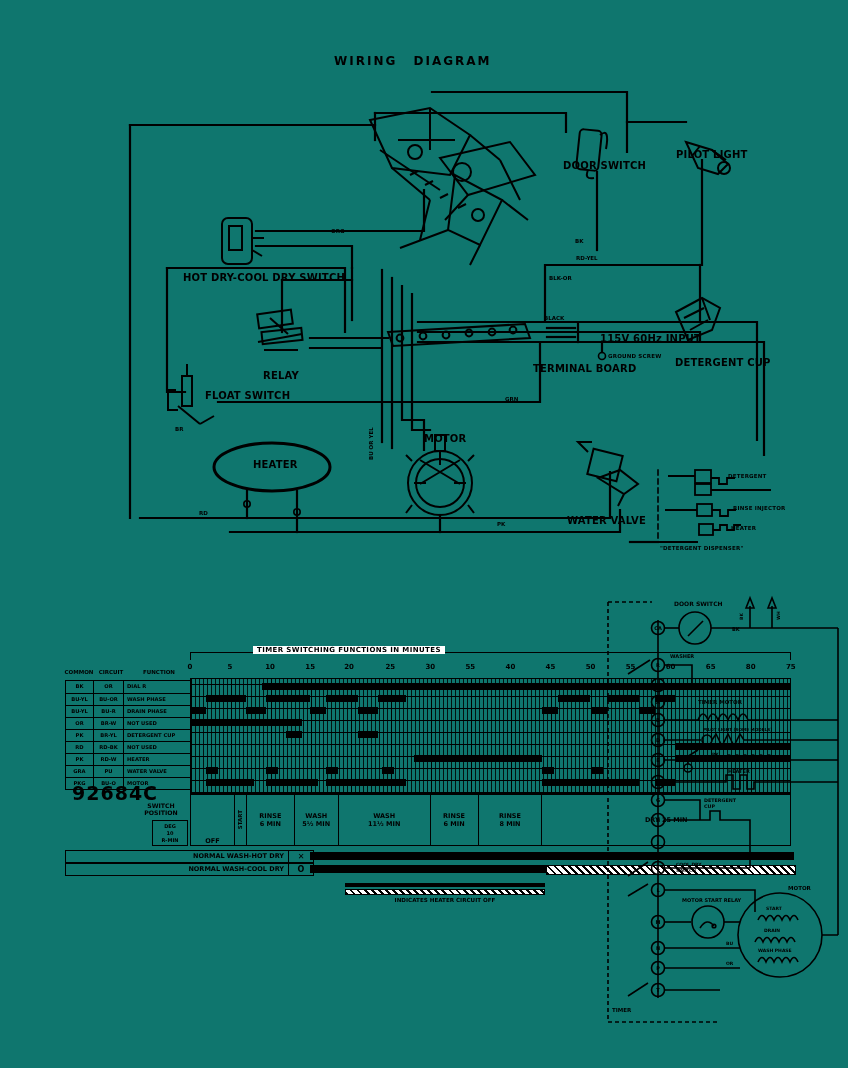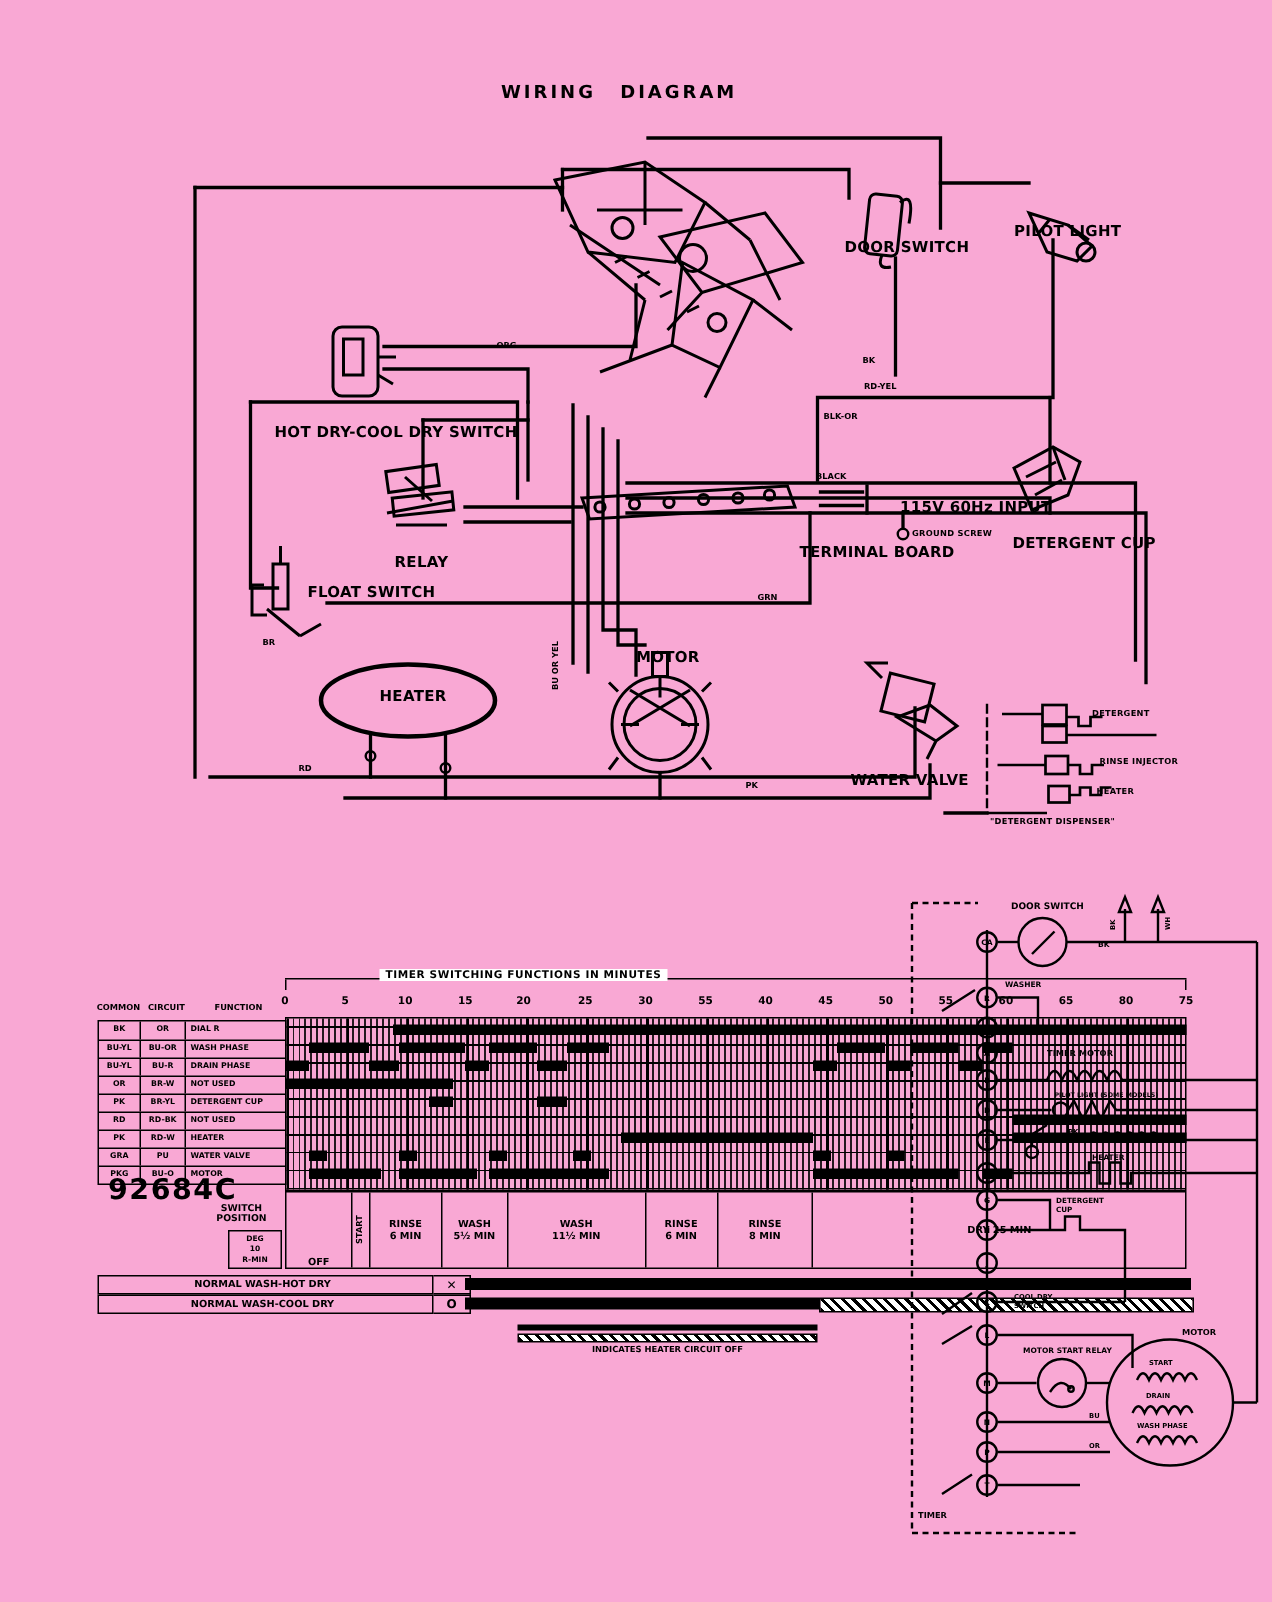--- a/index.html
+++ b/index.html
@@ -1,17 +1,17 @@
 <!DOCTYPE html>
 <html><head>
 <meta charset="utf-8">
 <style>
   html,body{margin:0;padding:0;background:#fff;}
   body{width:848px;height:1068px;font-family:"DejaVu Sans",sans-serif;color:#000;}
-  .page{position:relative;width:848px;height:1068px;background:#f9a8d4;overflow:hidden;}
+  .page{position:relative;width:848px;height:1068px;background:#0f766e;overflow:hidden;}
   .title{position:absolute;left:334px;top:54px;font-size:12px;font-weight:bold;
          letter-spacing:2px;word-spacing:10px;}
   svg{position:absolute;}
   svg path, svg line, svg circle, svg ellipse, svg rect{stroke:#000;fill:none;}
   .lbl{position:absolute;font-size:10px;font-weight:bold;letter-spacing:.2px;white-space:nowrap;}
   .lbl.small{font-size:5.5px;}
   .wl{position:absolute;font-size:5.5px;font-weight:bold;white-space:nowrap;}
   .wl.vert{transform:rotate(-90deg);transform-origin:left top;}
   
   .bracket{position:absolute;left:190px;top:652px;width:601px;border-top:1.6px solid #000;}
@@ -40,21 +40,21 @@
   .subbox{position:absolute;left:152px;top:820px;width:36px;height:26px;border:1.4px solid #000;
           box-sizing:border-box;font-size:5px;font-weight:bold;text-align:center;line-height:7px;padding-top:2px;}
   #phases{position:absolute;left:190px;top:794px;width:601px;height:52px;display:flex;
           border:1.8px solid #000;box-sizing:border-box;}
   .phase{border-right:1.4px solid #000;box-sizing:border-box;display:flex;flex-direction:column;
          align-items:center;justify-content:center;font-size:6.5px;font-weight:bold;line-height:8px;text-align:center;}
   .phase:last-child{border-right:none;}
   .phase.vert span{writing-mode:vertical-rl;transform:rotate(180deg);font-size:5.5px;}
   .cycrow{position:absolute;display:flex;height:13px;box-sizing:border-box;}
   .cyclabel{width:224px;border:1.4px solid #000;box-sizing:border-box;font-size:6.5px;font-weight:bold;
-            text-align:center;line-height:11px;padding-right:4px;}
+            text-align:right;line-height:11px;padding-right:4px;}
   .cycsym{width:25px;border:1.4px solid #000;border-left:none;box-sizing:border-box;text-align:center;
           font-size:8px;font-weight:bold;line-height:11px;}
   .cycbar{position:absolute;height:8px;}
   .solidbar{background:#000;}
   .hatchbar{background:repeating-linear-gradient(45deg,#000 0 2px,#fff 2px 5px);border:1px solid #000;}
   .legbar{position:absolute;left:345px;width:200px;}
   .legcap{position:absolute;left:345px;top:897px;width:200px;text-align:center;font-size:5.6px;font-weight:bold;}
 </style>
 </head>
 <body>
@@ -175,21 +175,21 @@
       <path d="M711,398 h8 v6 h8 v-6 h8 M711,410 h60"></path>
       <rect x="697" y="424" width="15" height="12"></rect>
       <path d="M712,430 h8 v6 h8 v-6 h8"></path>
       <rect x="699" y="444" width="14" height="11"></rect>
       <path d="M713,450 h7 v-5 h7 v5 h7 v-5 h7 M658,462 h40 M665,430 h32 M668,396 h27"></path>
     </g>
   </svg>
 
   <div class="lbl" style="left:563px;top:160px;">DOOR SWITCH</div>
   <div class="lbl" style="left:676px;top:149px;">PILOT LIGHT</div>
-  <div class="lbl" style="left:183px;top:283px;text-align:right;">HOT DRY-COOL DRY SWITCH</div>
+  <div class="lbl" style="left:183px;top:272px;text-align:right;">HOT DRY-COOL DRY SWITCH</div>
   <div class="lbl" style="left:263px;top:370px;">RELAY</div>
   <div class="lbl" style="left:486px;top:363px;margin-left:47px;">TERMINAL BOARD</div>
   <div class="lbl" style="left:600px;top:333px;">115V 60Hz INPUT</div>
   <div class="lbl small" style="left:608px;top:353px;">GROUND SCREW</div>
   <div class="lbl" style="left:675px;top:357px;">DETERGENT CUP</div>
   <div class="lbl" style="left:205px;top:390px;">FLOAT SWITCH</div>
   <div class="lbl" style="left:253px;top:459px;">HEATER</div>
   <div class="lbl" style="left:424px;top:433px;">MOTOR</div>
   <div class="lbl" style="left:567px;top:515px;">WATER VALVE</div>
   <div class="lbl small" style="left:728px;top:473px;">DETERGENT</div>

